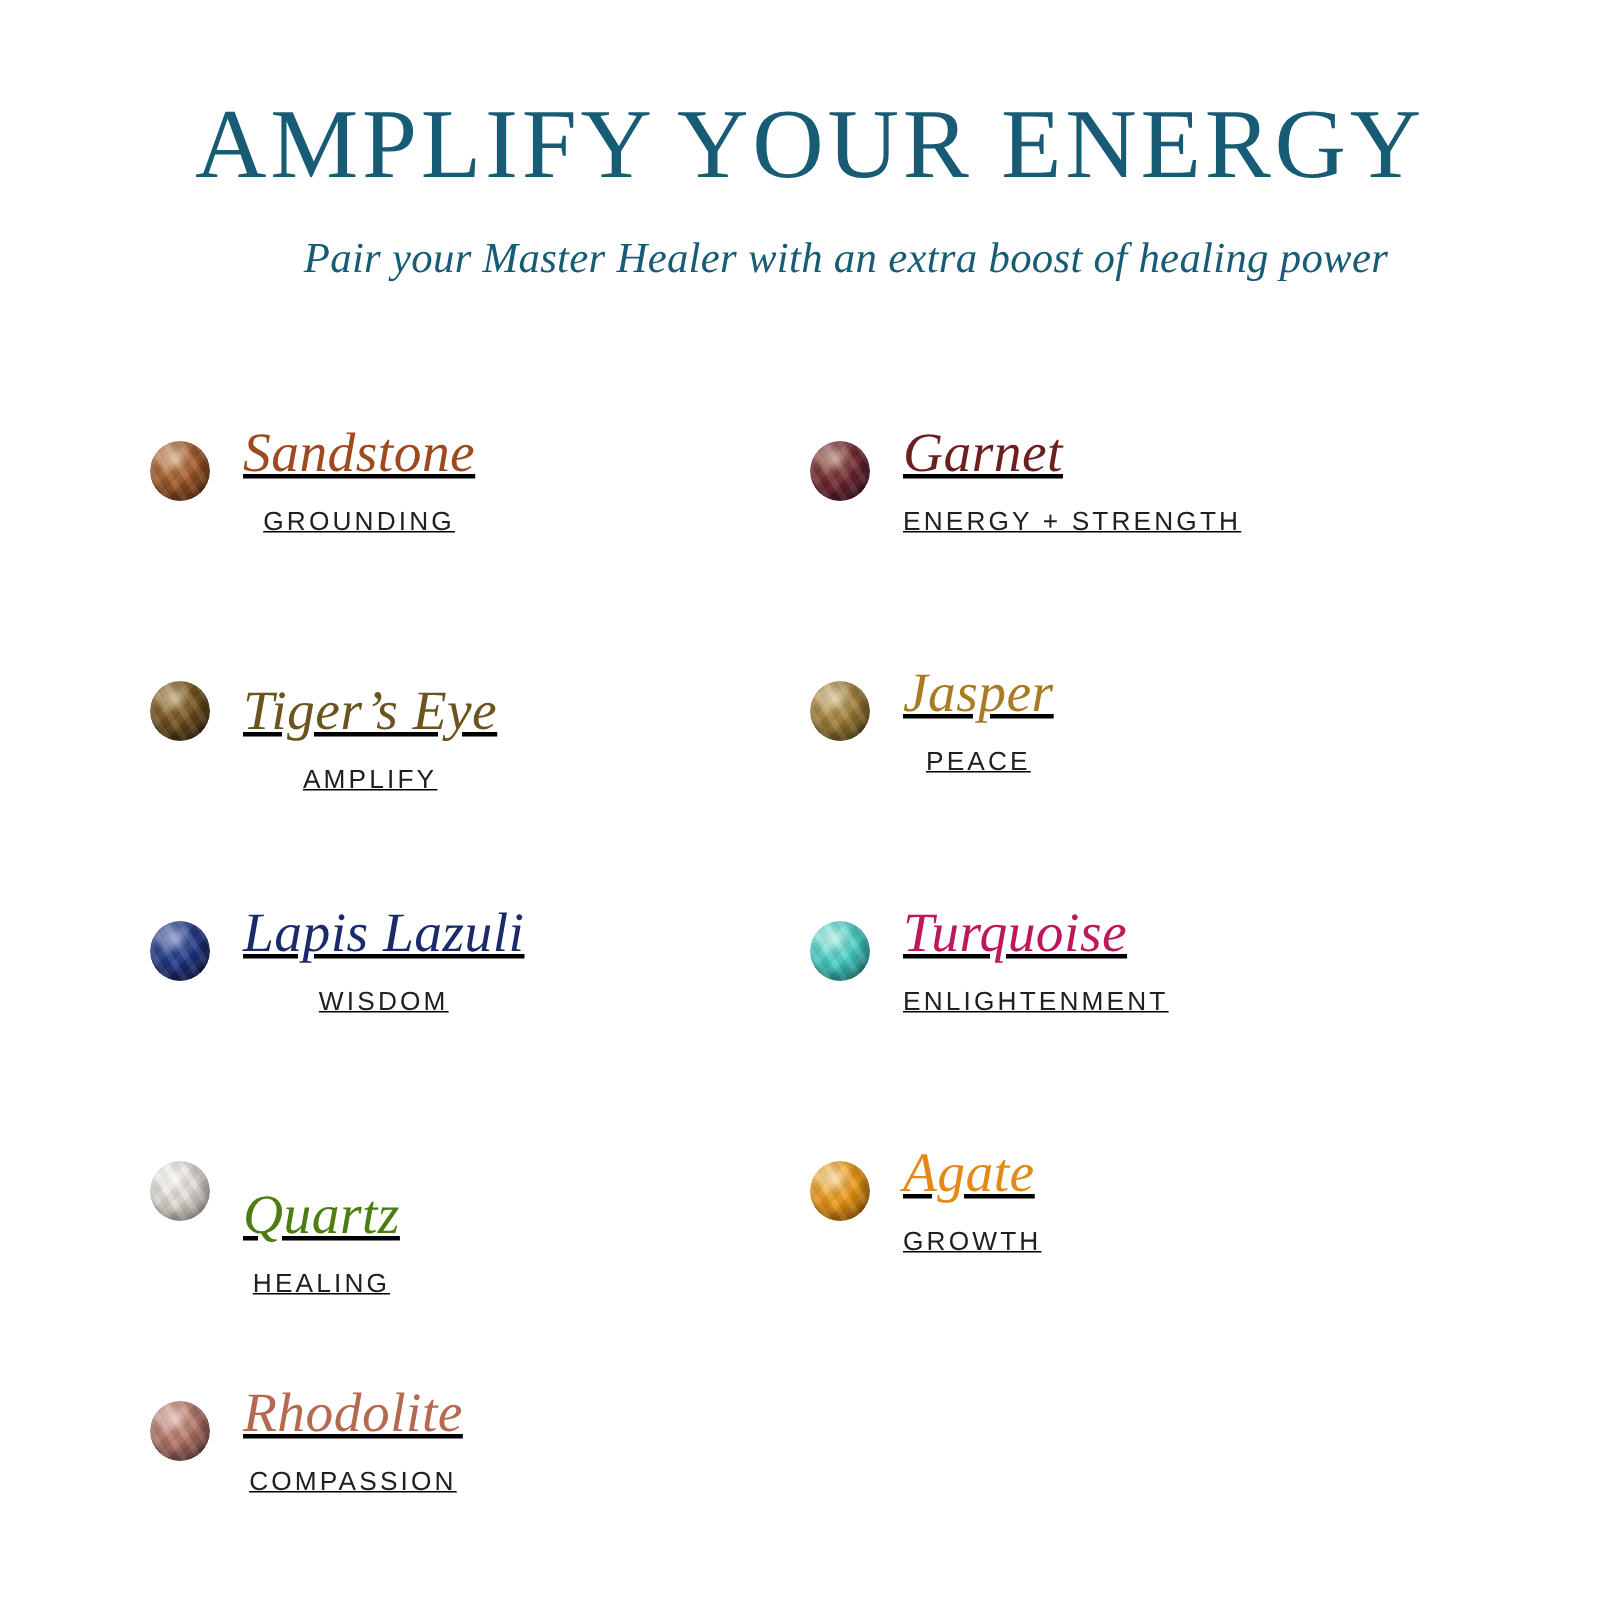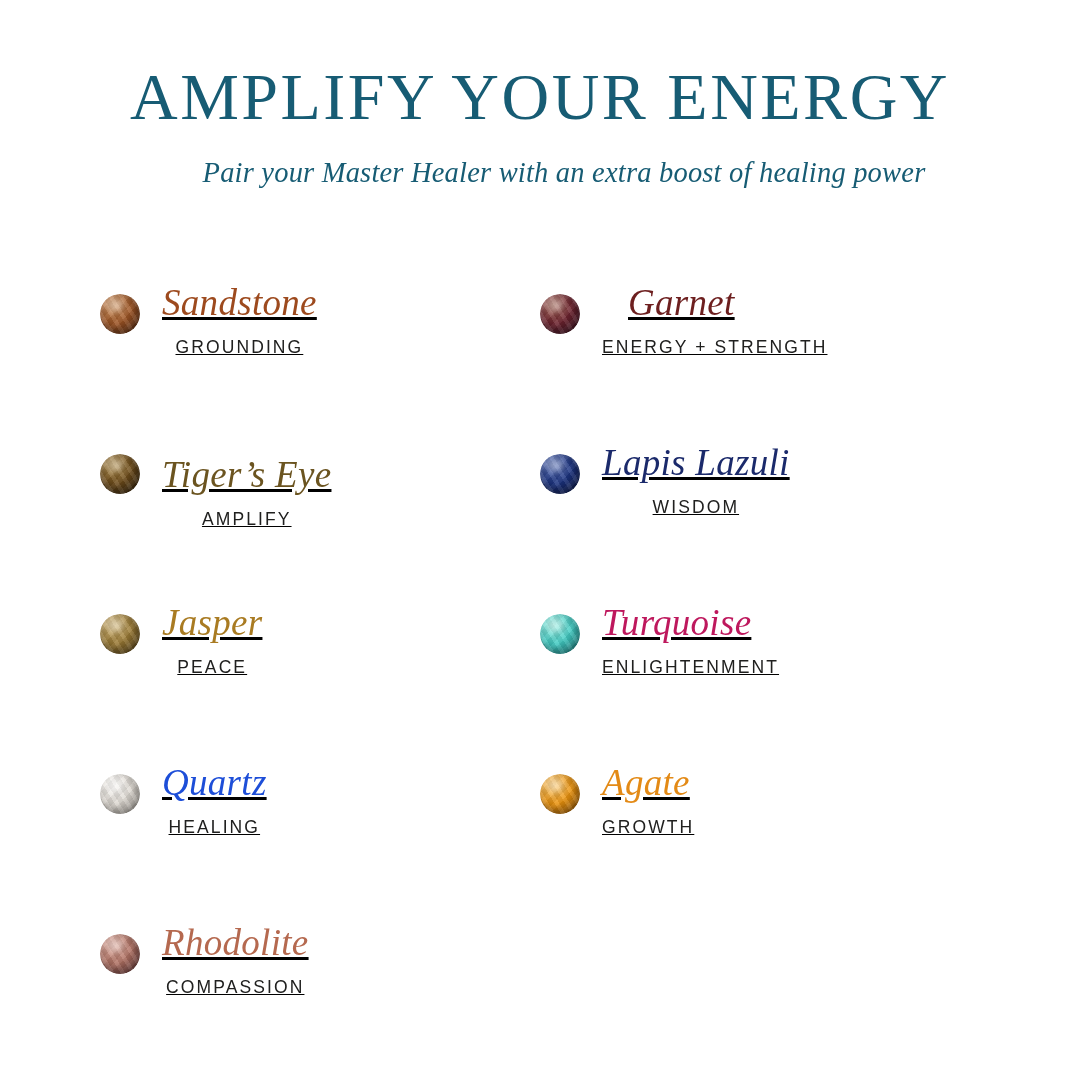--- a/index.html
+++ b/index.html
@@ -172,21 +172,21 @@
       </div>
       <div class="stone-item">
         <div class="stone-row-inner">
           <span class="bead">
             <span class="bead-base" style="background: radial-gradient(circle at 34% 28%, rgb(156, 90, 74) 0%, rgb(109, 36, 48) 48%, rgb(59, 20, 36) 100%);"></span>
             <span class="bead-facets" style="background: repeating-linear-gradient(58deg, rgba(255, 255, 255, 0.16) 0px, rgba(255, 255, 255, 0.16) 4px, rgba(0, 0, 0, 0.12) 4px, rgba(0, 0, 0, 0.12) 9px), repeating-linear-gradient(-47deg, rgba(255, 255, 255, 0.1) 0px, rgba(255, 255, 255, 0.1) 5px, rgba(0, 0, 0, 0.1) 5px, rgba(0, 0, 0, 0.1) 11px);"></span>
             <span class="bead-shine"></span>
             <span class="bead-shadow"></span>
           </span>
           <div class="stone-text">
-            <span class="stone-name" style="color: rgb(109, 31, 31); margin-left: 26px;">Garnet</span>
+            <span class="stone-name" style="color: rgb(109, 31, 31);">Garnet</span>
             <span class="stone-caption">ENERGY + STRENGTH</span>
           </div>
         </div>
       </div>
       <div class="stone-item">
         <div class="stone-row-inner">
           <span class="bead">
             <span class="bead-base" style="background: radial-gradient(circle at 34% 28%, rgb(168, 131, 60) 0%, rgb(109, 76, 28) 48%, rgb(49, 33, 10) 100%);"></span>
             <span class="bead-facets" style="background: repeating-linear-gradient(58deg, rgba(255, 255, 255, 0.16) 0px, rgba(255, 255, 255, 0.16) 4px, rgba(0, 0, 0, 0.12) 4px, rgba(0, 0, 0, 0.12) 9px), repeating-linear-gradient(-47deg, rgba(255, 255, 255, 0.1) 0px, rgba(255, 255, 255, 0.1) 5px, rgba(0, 0, 0, 0.1) 5px, rgba(0, 0, 0, 0.1) 11px);"></span>
             <span class="bead-shine"></span>
@@ -194,69 +194,69 @@
           </span>
           <div class="stone-text">
             <span class="stone-name" style="color: rgb(107, 84, 32); margin-top: 12px;">Tiger’s Eye</span>
             <span class="stone-caption">AMPLIFY</span>
           </div>
         </div>
       </div>
       <div class="stone-item">
         <div class="stone-row-inner">
           <span class="bead">
+            <span class="bead-base" style="background: radial-gradient(circle at 34% 28%, rgb(203, 173, 106) 0%, rgb(154, 122, 54) 48%, rgb(93, 70, 24) 100%);"></span>
+            <span class="bead-facets" style="background: repeating-linear-gradient(58deg, rgba(255, 255, 255, 0.16) 0px, rgba(255, 255, 255, 0.16) 4px, rgba(0, 0, 0, 0.12) 4px, rgba(0, 0, 0, 0.12) 9px), repeating-linear-gradient(-47deg, rgba(255, 255, 255, 0.1) 0px, rgba(255, 255, 255, 0.1) 5px, rgba(0, 0, 0, 0.1) 5px, rgba(0, 0, 0, 0.1) 11px);"></span>
+            <span class="bead-shine"></span>
+            <span class="bead-shadow"></span>
+          </span>
+          <div class="stone-text">
+            <span class="stone-name" style="color: rgb(169, 123, 34);">Jasper</span>
+            <span class="stone-caption">PEACE</span>
+          </div>
+        </div>
+      </div>
+      <div class="stone-item">
+        <div class="stone-row-inner">
+          <span class="bead">
             <span class="bead-base" style="background: radial-gradient(circle at 34% 28%, rgb(74, 99, 173) 0%, rgb(29, 52, 128) 48%, rgb(13, 26, 76) 100%);"></span>
             <span class="bead-facets" style="background: repeating-linear-gradient(58deg, rgba(255, 255, 255, 0.16) 0px, rgba(255, 255, 255, 0.16) 4px, rgba(0, 0, 0, 0.12) 4px, rgba(0, 0, 0, 0.12) 9px), repeating-linear-gradient(-47deg, rgba(255, 255, 255, 0.1) 0px, rgba(255, 255, 255, 0.1) 5px, rgba(0, 0, 0, 0.1) 5px, rgba(0, 0, 0, 0.1) 11px);"></span>
             <span class="bead-shine"></span>
             <span class="bead-shadow"></span>
           </span>
           <div class="stone-text">
             <span class="stone-name" style="color: rgb(27, 42, 107);">Lapis Lazuli</span>
             <span class="stone-caption">WISDOM</span>
           </div>
         </div>
       </div>
       <div class="stone-item">
         <div class="stone-row-inner">
           <span class="bead">
-            <span class="bead-base" style="background: radial-gradient(circle at 34% 28%, rgb(203, 173, 106) 0%, rgb(154, 122, 54) 48%, rgb(93, 70, 24) 100%);"></span>
-            <span class="bead-facets" style="background: repeating-linear-gradient(58deg, rgba(255, 255, 255, 0.16) 0px, rgba(255, 255, 255, 0.16) 4px, rgba(0, 0, 0, 0.12) 4px, rgba(0, 0, 0, 0.12) 9px), repeating-linear-gradient(-47deg, rgba(255, 255, 255, 0.1) 0px, rgba(255, 255, 255, 0.1) 5px, rgba(0, 0, 0, 0.1) 5px, rgba(0, 0, 0, 0.1) 11px);"></span>
-            <span class="bead-shine"></span>
-            <span class="bead-shadow"></span>
-          </span>
-          <div class="stone-text">
-            <span class="stone-name" style="color: rgb(169, 123, 34);">Jasper</span>
-            <span class="stone-caption">PEACE</span>
-          </div>
-        </div>
-      </div>
-      <div class="stone-item">
-        <div class="stone-row-inner">
-          <span class="bead">
             <span class="bead-base" style="background: radial-gradient(circle at 34% 28%, rgb(143, 233, 221) 0%, rgb(68, 204, 196) 48%, rgb(31, 143, 144) 100%);"></span>
             <span class="bead-facets" style="background: repeating-linear-gradient(58deg, rgba(255, 255, 255, 0.16) 0px, rgba(255, 255, 255, 0.16) 4px, rgba(0, 0, 0, 0.12) 4px, rgba(0, 0, 0, 0.12) 9px), repeating-linear-gradient(-47deg, rgba(255, 255, 255, 0.1) 0px, rgba(255, 255, 255, 0.1) 5px, rgba(0, 0, 0, 0.1) 5px, rgba(0, 0, 0, 0.1) 11px);"></span>
             <span class="bead-shine"></span>
             <span class="bead-shadow"></span>
           </span>
           <div class="stone-text">
             <span class="stone-name" style="color: #be185d;">Turquoise</span>
             <span class="stone-caption">ENLIGHTENMENT</span>
           </div>
         </div>
       </div>
       <div class="stone-item">
         <div class="stone-row-inner">
           <span class="bead">
             <span class="bead-base" style="background: radial-gradient(circle at 34% 28%, rgb(247, 245, 242) 0%, rgb(222, 217, 210) 48%, rgb(181, 175, 167) 100%);"></span>
             <span class="bead-facets" style="background: repeating-linear-gradient(58deg, rgba(255, 255, 255, 0.16) 0px, rgba(255, 255, 255, 0.16) 4px, rgba(0, 0, 0, 0.12) 4px, rgba(0, 0, 0, 0.12) 9px), repeating-linear-gradient(-47deg, rgba(255, 255, 255, 0.1) 0px, rgba(255, 255, 255, 0.1) 5px, rgba(0, 0, 0, 0.1) 5px, rgba(0, 0, 0, 0.1) 11px);"></span>
             <span class="bead-shine"></span>
             <span class="bead-shadow"></span>
           </span>
           <div class="stone-text">
-            <span class="stone-name" style="color: #1d4ed8;">Quartz</span>
+            <span class="stone-name" style="color: #4d7c0f; margin-top: 28px;">Quartz</span>
             <span class="stone-caption">HEALING</span>
           </div>
         </div>
       </div>
       <div class="stone-item">
         <div class="stone-row-inner">
           <span class="bead">
             <span class="bead-base" style="background: radial-gradient(circle at 34% 28%, rgb(247, 194, 102) 0%, rgb(235, 148, 16) 48%, rgb(169, 98, 7) 100%);"></span>
             <span class="bead-facets" style="background: repeating-linear-gradient(58deg, rgba(255, 255, 255, 0.16) 0px, rgba(255, 255, 255, 0.16) 4px, rgba(0, 0, 0, 0.12) 4px, rgba(0, 0, 0, 0.12) 9px), repeating-linear-gradient(-47deg, rgba(255, 255, 255, 0.1) 0px, rgba(255, 255, 255, 0.1) 5px, rgba(0, 0, 0, 0.1) 5px, rgba(0, 0, 0, 0.1) 11px);"></span>
             <span class="bead-shine"></span>

